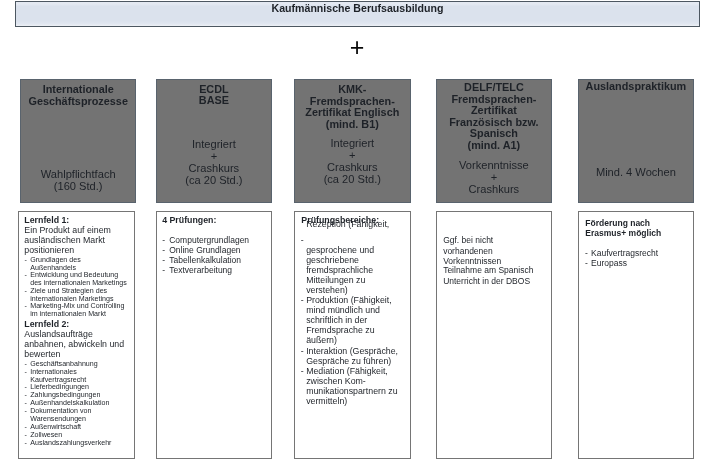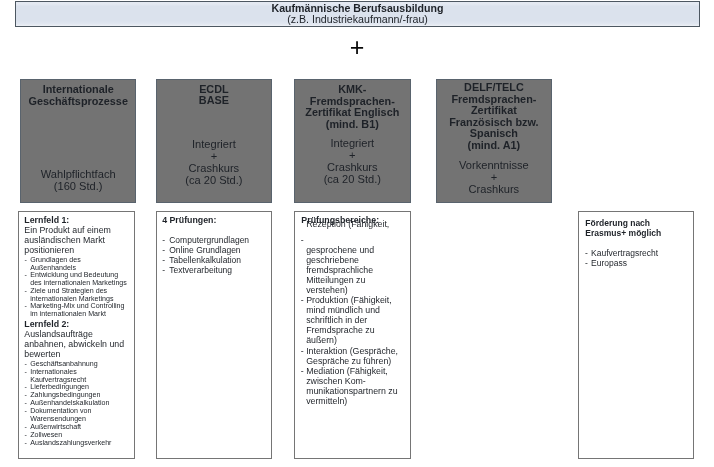--- a/index.html
+++ b/index.html
@@ -44,21 +44,20 @@
   .n{font-size:8.5px;line-height:9px;}
 
 </style>
 </head>
 <body>
 
 <div id="page">
 
   <div id="header-box" class="box">
     <div id="header-title">Kaufmännische Berufsausbildung</div>
-    <div id="header-subtitle">(z.B. Industriekaufmann/-frau)</div>
   </div>
   <div id="plus">+</div>
 
   <div class="box bluebox" style="left:20.0px;width:116.4px">
     <div class="tline" style="top:4.26px">Internationale</div>
     <div class="tline" style="top:15.96px">Geschäftsprozesse</div>
     <div class="bline" style="top:89.16px">Wahlpflichtfach</div>
     <div class="bline" style="top:100.76px">(160 Std.)</div>
   </div>
   <div class="box bluebox" style="left:156.0px;width:115.8px">
@@ -82,20 +81,24 @@
   <div class="box bluebox" style="left:436.0px;width:115.8px">
     <div class="tline" style="top:2.26px">DELF/TELC</div>
     <div class="tline" style="top:13.71px">Fremdsprachen-</div>
     <div class="tline" style="top:25.16px">Zertifikat</div>
     <div class="tline" style="top:36.61px">Französisch bzw.</div>
     <div class="tline" style="top:48.06px">Spanisch</div>
     <div class="tline" style="top:59.51px">(mind. A1)</div>
     <div class="bline" style="top:79.76px">Vorkenntnisse</div>
     <div class="bline" style="top:91.76px">+</div>
     <div class="bline" style="top:103.86px">Crashkurs</div>
+  </div>
+  <div class="box bluebox" style="left:578.0px;width:115.8px">
+    <div class="tline" style="top:1.26px">Auslandspraktikum</div>
+    <div class="bline" style="top:87.36px">Mind. 4 Wochen</div>
   </div>
 
   <div class="box whitebox" style="left:18.4px;width:116.6px">
     <div class="wl h" style="left:4.95px;top:4.35px">Lernfeld 1:</div>
     <div class="wl s" style="left:4.95px;top:14.05px">Ein Produkt auf einem</div>
     <div class="wl s" style="left:4.95px;top:23.95px">ausländischen Markt</div>
     <div class="wl s" style="left:4.95px;top:33.55px">positionieren</div>
     <span class="wl b" style="left:5.05px;top:44.84px">-</span>
     <div class="wl b" style="left:10.85px;top:44.84px">Grundlagen des</div>
     <div class="wl b" style="left:10.85px;top:52.58px">Außenhandels</div>
@@ -161,20 +164,27 @@
     <div class="wl b88" style="left:10.85px;top:124.45px">äußern)</div>
     <span class="wl b88" style="left:5.35px;top:134.51px">-</span>
     <div class="wl b88" style="left:10.85px;top:134.51px">Interaktion (Gespräche,</div>
     <div class="wl b88" style="left:10.85px;top:144.57px">Gespräche zu führen)</div>
     <span class="wl b88" style="left:5.35px;top:154.63px">-</span>
     <div class="wl b88" style="left:10.85px;top:154.63px">Mediation (Fähigkeit,</div>
     <div class="wl b88" style="left:10.85px;top:164.69px">zwischen Kom-</div>
     <div class="wl b88" style="left:10.85px;top:174.75px">munikationspartnern zu</div>
     <div class="wl b88" style="left:10.85px;top:184.81px">vermitteln)</div>
   </div>
+  <div class="box whitebox" style="left:436px;width:116px">
+    <div class="wl n" style="left:6.15px;top:23.85px">Ggf. bei nicht</div>
+    <div class="wl n" style="left:6.15px;top:34.5px">vorhandenen</div>
+    <div class="wl n" style="left:6.15px;top:44.55px">Vorkenntnissen</div>
+    <div class="wl n" style="left:6.15px;top:54.45px">Teilnahme  am Spanisch</div>
+    <div class="wl n" style="left:6.15px;top:64.55px">Unterricht  in der DBOS</div>
+  </div>
   <div class="box whitebox" style="left:578px;width:116px">
     <div class="wl h85" style="left:6.35px;top:6.95px">Förderung nach</div>
     <div class="wl h85" style="left:6.35px;top:16.85px">Erasmus+ möglich</div>
     <span class="wl b85" style="left:5.95px;top:37.15px">-</span>
     <div class="wl b85" style="left:12.05px;top:37.15px">Kaufvertragsrecht</div>
     <span class="wl b85" style="left:5.95px;top:46.95px">-</span>
     <div class="wl b85" style="left:12.05px;top:46.95px">Europass</div>
   </div>
 
 </div>

